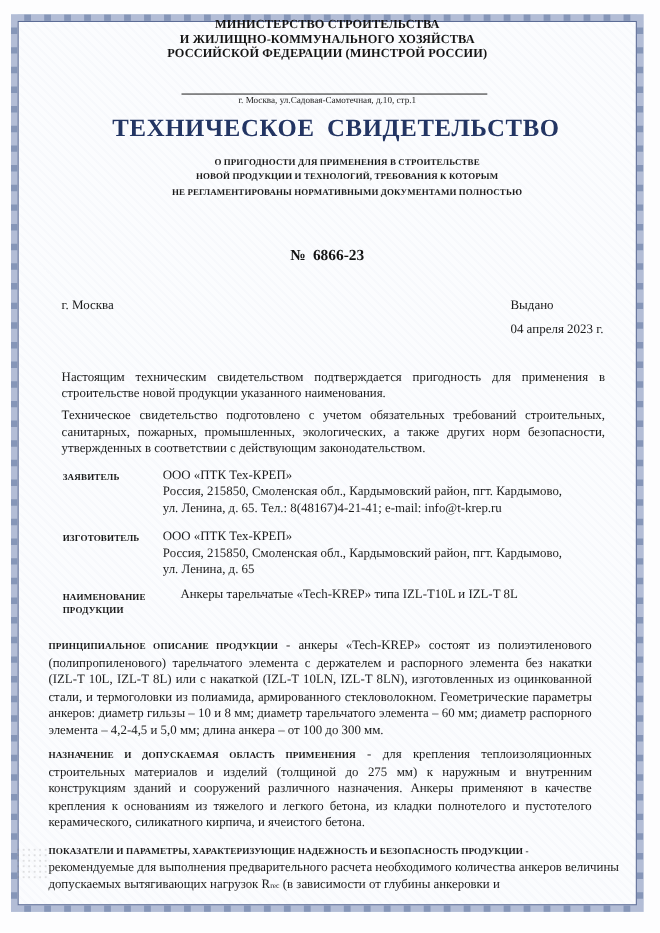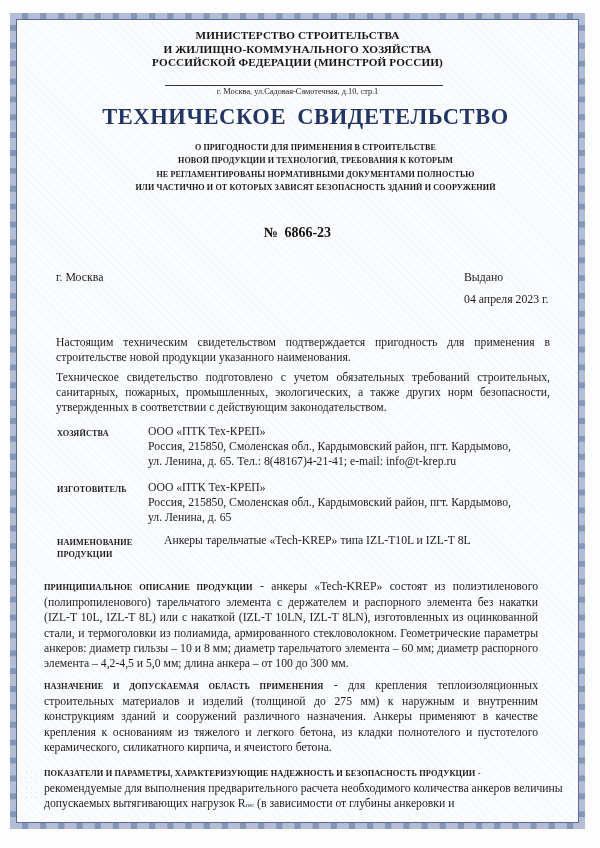--- a/index.html
+++ b/index.html
@@ -78,47 +78,46 @@
     background: radial-gradient(circle, rgba(120,120,120,0.35) 0.6px, transparent 1px) 0 0 / 5px 5px;
     opacity: 0.6;
   }
 </style>
 </head>
 <body>
 
 <div class="page-bg"></div>
 <div class="frame"></div>
 
-<div class="abs center ministry" style="top:29px;">
+<div class="abs center ministry" style="top:16px;">
   <div>МИНИСТЕРСТВО СТРОИТЕЛЬСТВА</div>
   <div>И ЖИЛИЩНО-КОММУНАЛЬНОГО ХОЗЯЙСТВА</div>
   <div>РОССИЙСКОЙ ФЕДЕРАЦИИ (МИНСТРОЙ РОССИИ)</div>
 </div>
 <div class="ministry-rule"></div>
 <div class="abs center address" style="top:87px;">г. Москва,  ул.Садовая-Самотечная,  д.10, стр.1</div>
 
 <div class="abs center title" style="top:104px;">ТЕХНИЧЕСКОЕ СВИДЕТЕЛЬСТВО</div>
 
 <div class="abs center subtitle" style="top:141px;padding-left:36px;">
   <div>О ПРИГОДНОСТИ ДЛЯ ПРИМЕНЕНИЯ В СТРОИТЕЛЬСТВЕ</div>
   <div>НОВОЙ ПРОДУКЦИИ И ТЕХНОЛОГИЙ, ТРЕБОВАНИЯ К КОТОРЫМ</div>
   <div>НЕ РЕГЛАМЕНТИРОВАНЫ НОРМАТИВНЫМИ ДОКУМЕНТАМИ ПОЛНОСТЬЮ</div>
-  <div>ИЛИ ЧАСТИЧНО И ОТ КОТОРЫХ ЗАВИСЯТ БЕЗОПАСНОСТЬ ЗДАНИЙ И СООРУЖЕНИЙ</div>
 </div>
 
 <div class="abs center number" style="top:225px;">№  6866-23</div>
 
 <div class="abs plain" style="left:56px; top:270px;">г. Москва</div>
 <div class="abs plain" style="left:464px; top:270px;">Выдано</div>
 <div class="abs plain" style="left:464px; top:292px;">04 апреля 2023 г.</div>
 
 <div class="para" style="top:335px;">Настоящим техническим свидетельством подтверждается пригодность для применения в строительстве новой продукции указанного наименования.</div>
 <div class="para" style="top:370px;">Техническое свидетельство подготовлено с учетом обязательных требований строительных, санитарных, пожарных, промышленных, экологических, а также других норм безопасности, утвержденных в соответствии с действующим законодательством.</div>
 
-<div class="label" style="top:428px;">ХОЗЯЙСТВА</div>
+<div class="label" style="top:428px;">ЗАЯВИТЕЛЬ</div>
 <div class="value" style="top:424px;">
   <div>ООО «ПТК Тех-КРЕП»</div>
   <div>Россия, 215850, Смоленская обл., Кардымовский район, пгт. Кардымово,</div>
   <div>ул. Ленина, д. 65. Тел.: 8(48167)4-21-41; e-mail: info@t-krep.ru</div>
 </div>
 
 <div class="label" style="top:484px;">ИЗГОТОВИТЕЛЬ</div>
 <div class="value" style="top:480px;">
   <div>ООО «ПТК Тех-КРЕП»</div>
   <div>Россия, 215850, Смоленская обл., Кардымовский район, пгт. Кардымово,</div>

